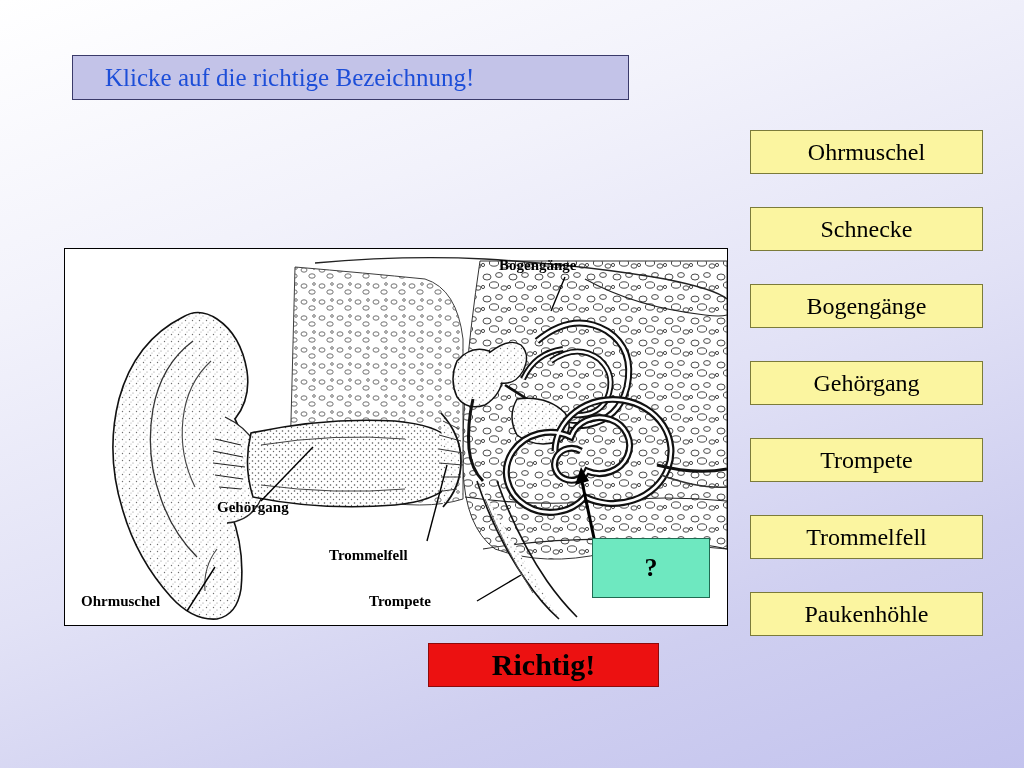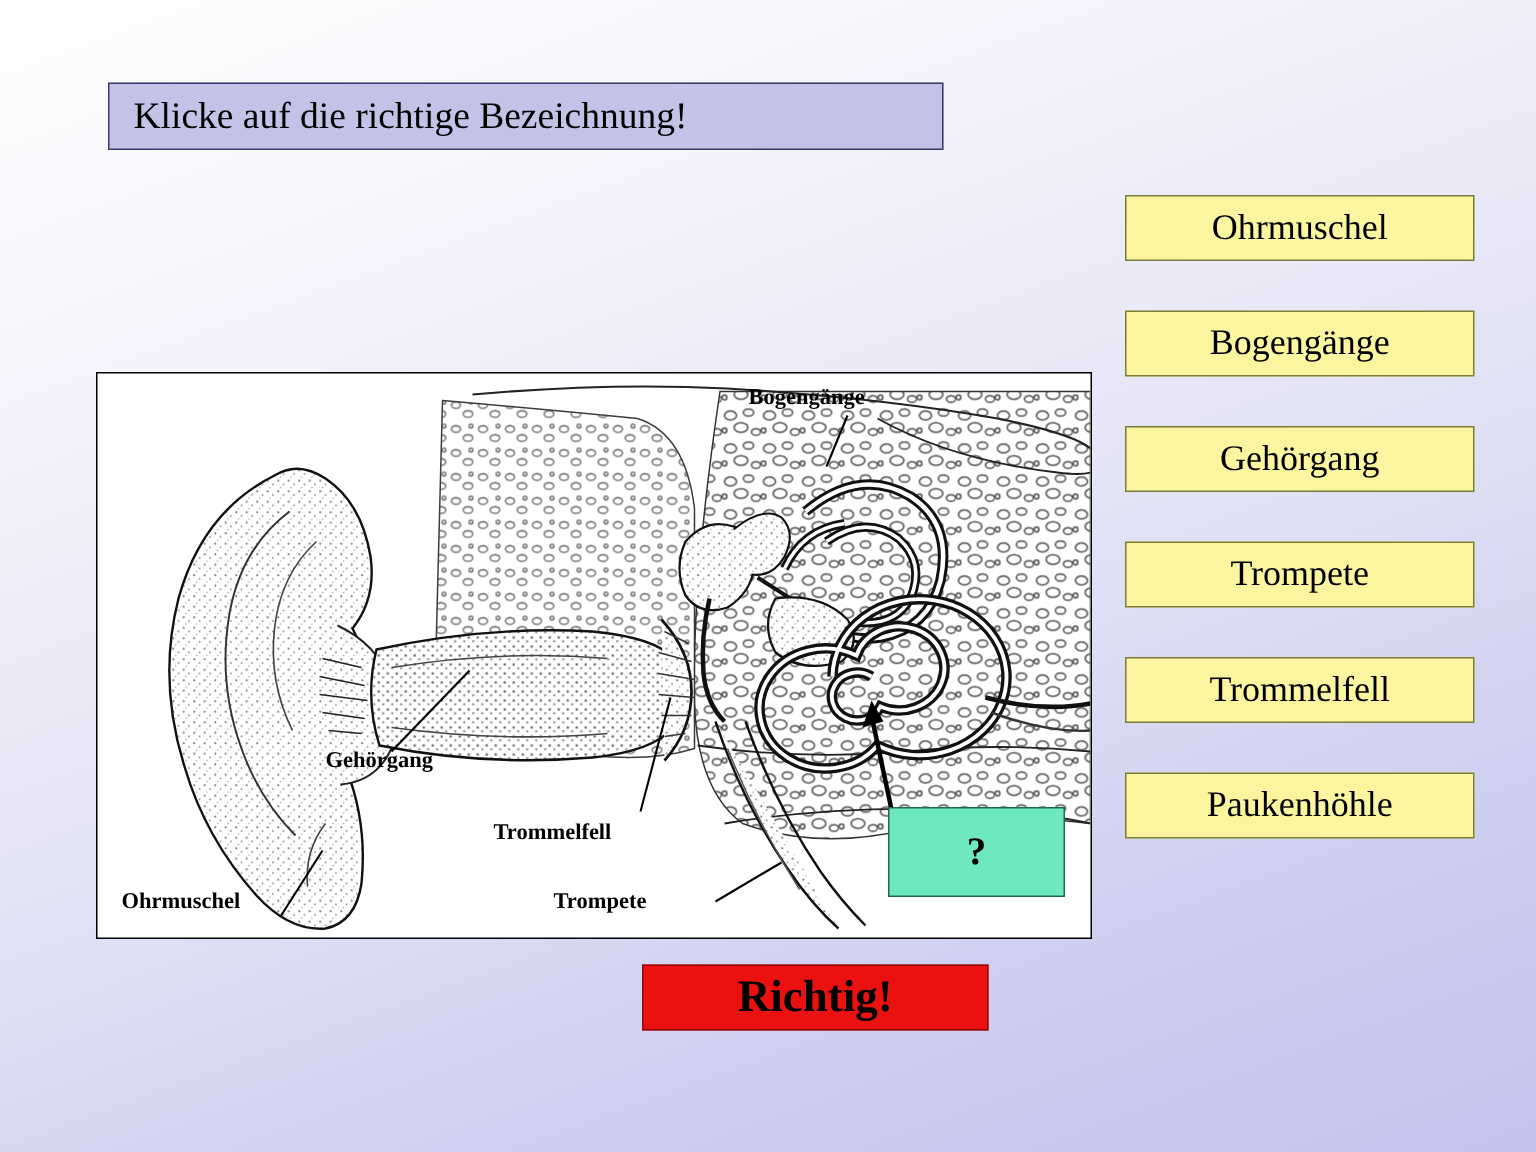--- a/index.html
+++ b/index.html
@@ -23,22 +23,22 @@
     width: 557px;
     height: 45px;
     background: #c3c3e8;
     border: 1px solid #3a3a6a;
     display: flex;
     align-items: center;
     box-sizing: border-box;
   }
   #instruction-banner .txt {
     font-size: 25px;
-    color: #000000;
-    padding-left: 16px;
+    color: #1d4ed8;
+    padding-left: 32px;
     white-space: nowrap;
   }
 
   
   #diagram-panel {
     position: absolute;
     left: 64px;
     top: 248px;
     width: 664px;
     height: 378px;
@@ -249,20 +249,23 @@
 
 <div id="question-box">
   <span>?</span>
 </div>
 
 <div id="answers">
   <div class="answer-btn">
     <span>Ohrmuschel</span>
   </div>
   <div class="answer-btn">
+    <span>Schnecke</span>
+  </div>
+  <div class="answer-btn">
     <span>Bogengänge</span>
   </div>
   <div class="answer-btn">
     <span>Gehörgang</span>
   </div>
   <div class="answer-btn">
     <span>Trompete</span>
   </div>
   <div class="answer-btn">
     <span>Trommelfell</span>

